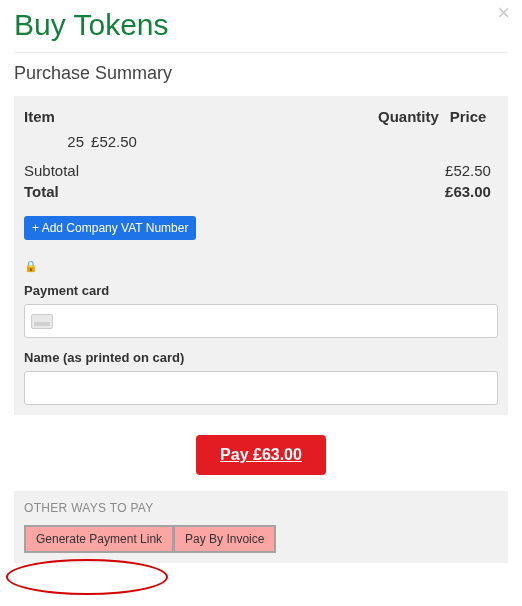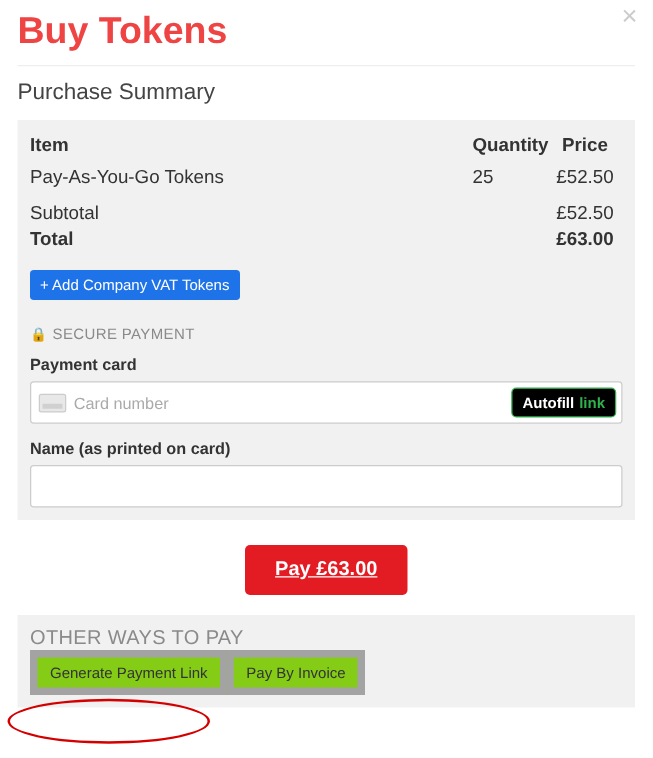--- a/index.html
+++ b/index.html
@@ -1,98 +1,91 @@
 <!DOCTYPE html>
 <html><head>
 <meta charset="utf-8">
 <style>
   * { box-sizing: border-box; margin: 0; padding: 0; }
   html, body { width: 522px; height: 606px; font-family: -apple-system, "Segoe UI", Arial, sans-serif; color: #333; }
   .modal { width: 522px; height: 606px; background: #fff; position: relative; padding: 4px 14px 14px 14px; }
   .close { position: absolute; top: 2px; right: 12px; color: #ccc; font-size: 22px; font-weight: 300; cursor: pointer; line-height: 1; }
-  h1.title { font-size: 30px; font-weight: 700; color: #ef4444; margin: 4px 0 10px 0; }
+  h1.title { font-size: 30px; font-weight: 400; color: #15803d; margin: 4px 0 10px 0; }
   hr.rule { border: none; border-top: 1px solid #eee; margin: 0 0 10px 0; }
   h2.section { font-size: 18px; font-weight: 400; color: #444; margin: 0 0 12px 0; }
   .summary { background: #f1f1f1; padding: 10px; }
   .row { display: flex; font-size: 15px; padding: 2px 0; }
   .row .c-item { flex: 1; }
-  .row .c-qty { width: 60px; text-align: left; }
+  .row .c-qty { width: 60px; text-align: right; }
   .row .c-price { width: 60px; text-align: center; }
   .row.header { font-weight: 700; margin-bottom: 4px; }
   .row.total { font-weight: 700; gap: 17px; }
   .spacer-sm { height: 8px; }
   .vat-btn { display: inline-block; background: #1e73e8; color: #fff; border: none; border-radius: 3px; font-size: 12px; padding: 5px 8px; cursor: pointer; margin: 14px 0 14px 0; }
   .secure { color: #8a8a8a; font-size: 12px; letter-spacing: 0.3px; margin: 6px 0 10px 0; display: flex; align-items: center; gap: 4px; }
   .lock { font-size: 11px; color: #8a8a8a; }
   .label { font-weight: 700; font-size: 13px; margin: 4px 0 6px 0; display: block; }
   .card-field { position: relative; background: #fff; border: 1px solid #ccc; border-radius: 3px; height: 34px; display: flex; align-items: center; padding: 0 6px; }
   .card-icon { width: 22px; height: 15px; background: #e8e8e8; border: 1px solid #ccc; border-radius: 2px; margin-right: 6px; position: relative; }
   .card-icon::after { content:""; position:absolute; left:2px; right:2px; bottom:2px; height:4px; background:#d0d0d0; }
   .card-input { flex: 1; border: none; outline: none; font-size: 13px; color: #333; background: transparent; }
   .card-input::placeholder { color: #aaa; }
   .autofill { position: absolute; right: 4px; top: 4px; bottom: 4px; background: #000; border: 1px solid #2fb24c; border-radius: 4px; padding: 0 8px; display: flex; align-items: center; gap: 4px; font-size: 12px; font-weight: 700; cursor: pointer; }
   .autofill .af1 { color: #fff; }
   .autofill .af2 { color: #2fb24c; }
   .name-input { width: 100%; background: #fff; border: 1px solid #ccc; border-radius: 3px; height: 34px; padding: 0 8px; font-size: 13px; outline: none; }
   .pay-row { text-align: center; margin: 20px 0 16px 0; }
   .pay-btn { background: #e31b23; color: #fff; border: none; border-radius: 4px; font-size: 16px; font-weight: 700; padding: 11px 24px; cursor: pointer; text-decoration: underline; }
   .other { background: #f1f1f1; padding: 10px; }
-  .other-title { color: #8a8a8a; font-size: 16px; letter-spacing: 0.3px; margin-bottom: 0; }
+  .other-title { color: #8a8a8a; font-size: 12px; letter-spacing: 0.3px; margin-bottom: 10px; }
   .other-btns { display: flex; gap: 0; position: relative; }
-  .small-btn { background: #84cc16; border: 6px solid #a3a3a3; font-size: 12px; padding: 5px 10px; cursor: pointer; color: #333; }
+  .small-btn { background: #fca5a5; border: 2px solid #a3a3a3; font-size: 12px; padding: 5px 10px; cursor: pointer; color: #333; }
   .small-btn + .small-btn { margin-left: -1px; }
   .circle { position: absolute; border: 2.5px solid #d40000; border-radius: 50%; pointer-events: none; }
 </style>
 </head>
 <body>
 
 <div class="modal">
   <span class="close">×</span>
   <h1 class="title">Buy Tokens</h1>
   <hr class="rule">
   <h2 class="section">Purchase Summary</h2>
 
   <div class="summary">
     <div class="row header">
       <div class="c-item">Item</div>
       <div class="c-qty">Quantity</div>
       <div class="c-price">Price</div>
     </div>
     <div class="row">
-      <div class="c-item">Pay-As-You-Go Tokens</div>
       <div class="c-qty">25</div>
       <div class="c-price">£52.50</div>
     </div>
     <div class="spacer-sm"></div>
     <div class="row">
       <div class="c-item">Subtotal</div>
       <div class="c-qty"></div>
       <div class="c-price">£52.50</div>
     </div>
     <div class="row total">
       <div class="c-item">Total</div>
       <div class="c-qty"></div>
       <div class="c-price">£63.00</div>
     </div>
 
-    <button class="vat-btn">+ Add Company VAT Tokens</button>
+    <button class="vat-btn">+ Add Company VAT Number</button>
 
     <div class="secure">
       <span class="lock">🔒</span>
-      <span>SECURE PAYMENT</span>
     </div>
 
     <label class="label">Payment card</label>
     <div class="card-field">
       <span class="card-icon"></span>
-      <input class="card-input" type="text" placeholder="Card number" style="">
-      <div class="autofill">
-        <span class="af1">Autofill</span>
-        <span class="af2">link</span>
-      </div>
     </div>
 
     <div class="spacer-sm"></div>
     <label class="label">Name (as printed on card)</label>
     <input class="name-input" type="text" value="" style="">
   </div>
 
   <div class="pay-row">
     <button class="pay-btn">Pay £63.00</button>
   </div>

